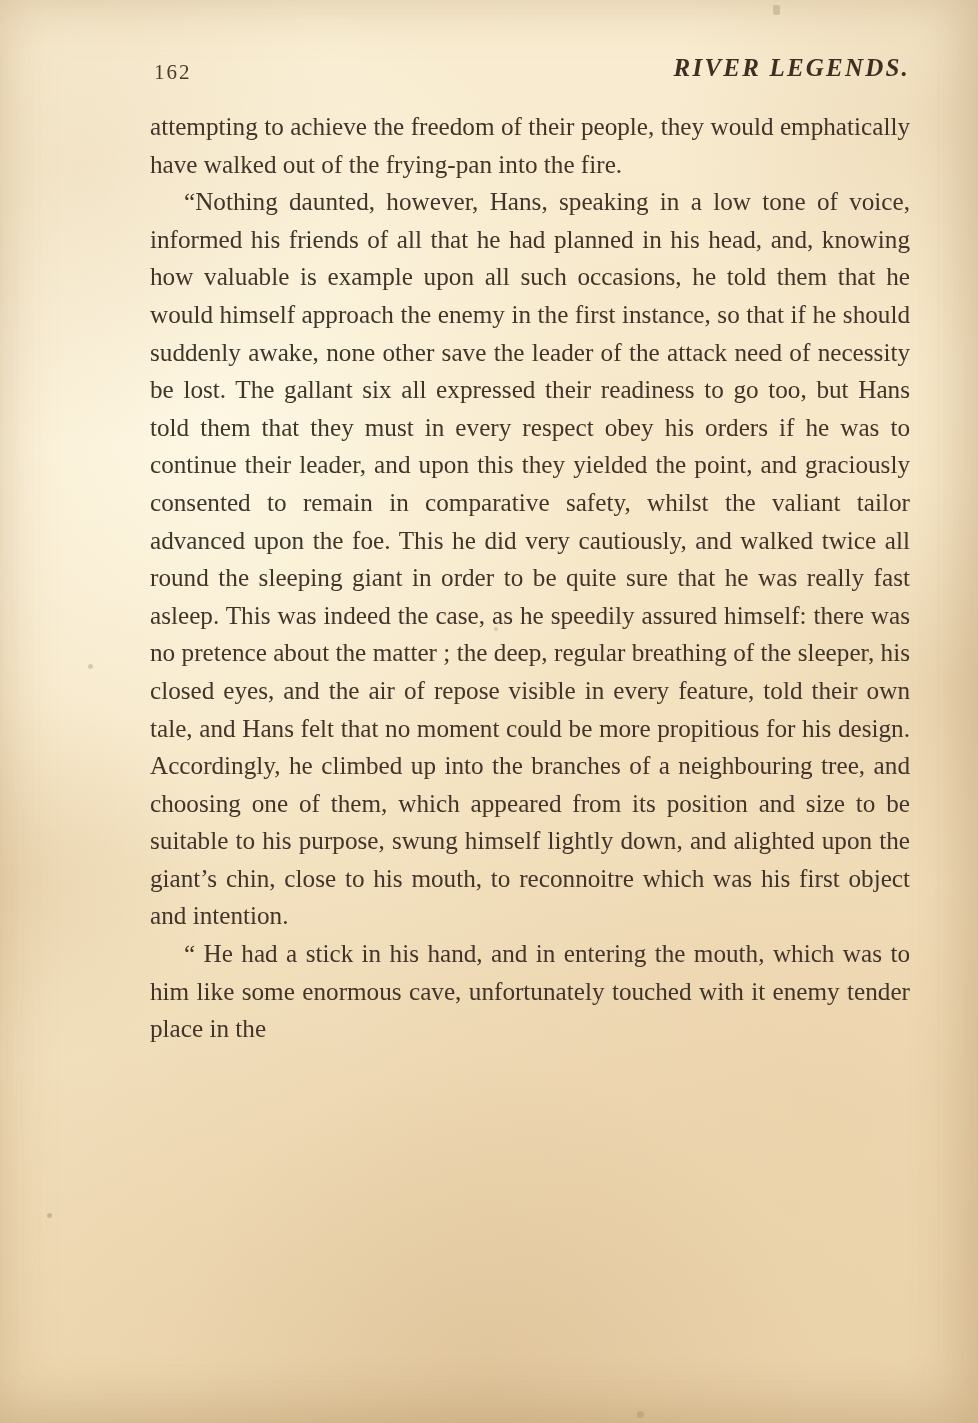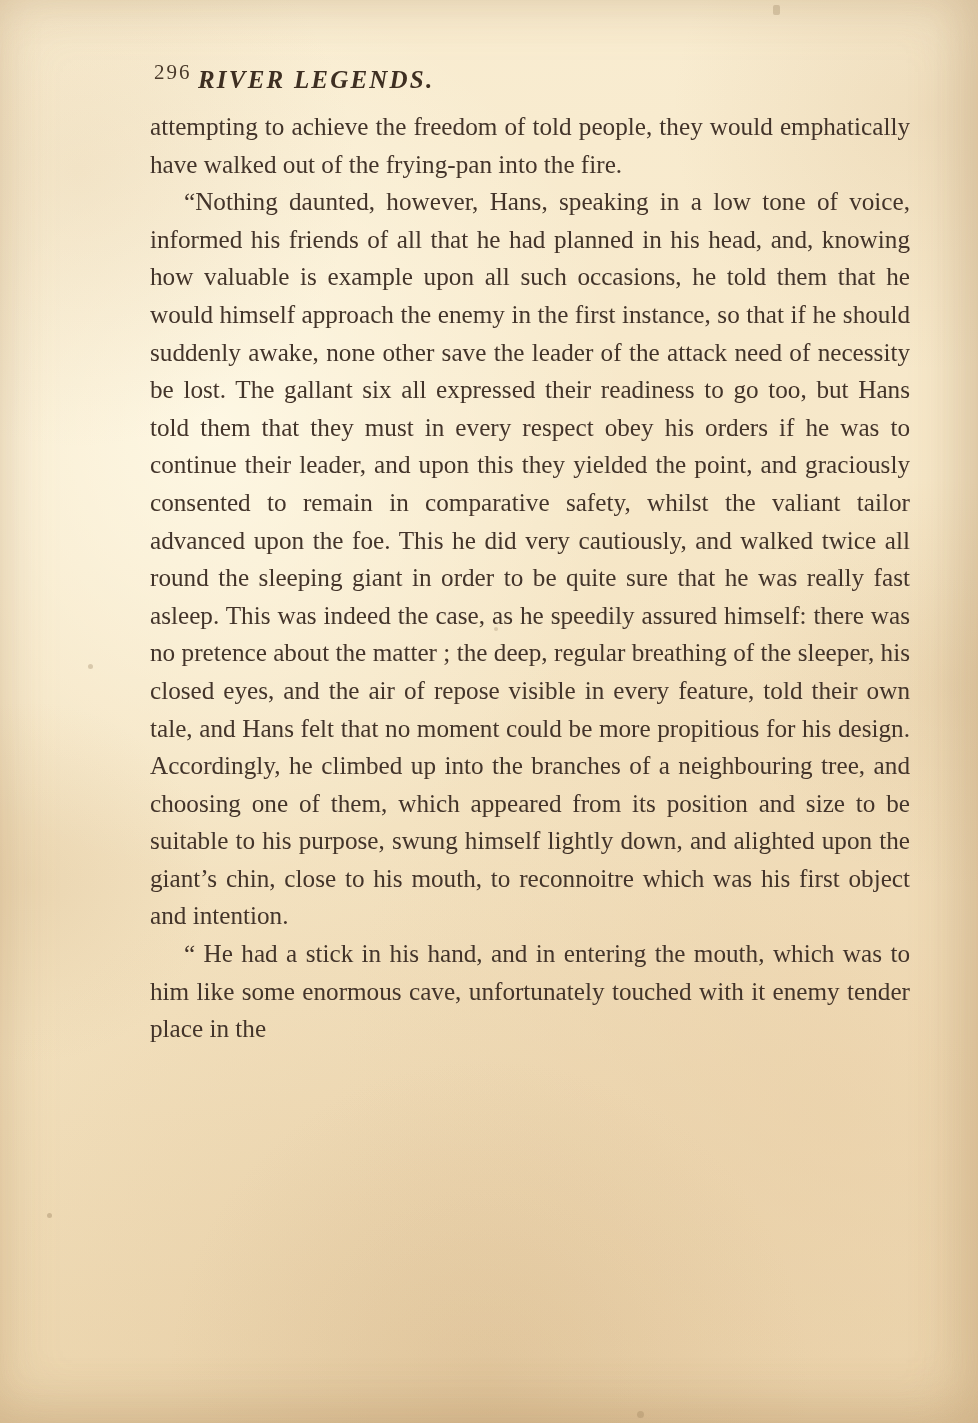--- a/index.html
+++ b/index.html
@@ -57,22 +57,22 @@
     top: 12px;
     font-family: "Liberation Serif", serif;
     font-size: 21px;
     letter-spacing: 2px;
     color: #4a3a2b;
   }
   .head-title {
     position: absolute;
     left: 0;
     right: 0;
-    top: 18px;
-    text-align: left;
+    top: 6px;
+    text-align: right;
     font-family: "Liberation Serif", serif;
     font-style: italic;
     font-weight: 700;
     font-size: 25px;
     letter-spacing: 2.2px;
     color: #3e2f22;
     padding-left: 48px;
   }
   .body-text {
     font-family: "Liberation Serif", serif;
@@ -109,24 +109,24 @@
 
   <span class="spot s1"></span>
   <span class="spot s2"></span>
   <span class="spot s3"></span>
   <span class="spot s4"></span>
   <span class="spot s5"></span>
 
   <div class="content">
 
     <div class="running-head">
-      <div class="folio">296</div>
+      <div class="folio">162</div>
       <div class="head-title">RIVER LEGENDS.</div>
     </div>
 
     <div class="body-text">
-      <p>attempting to achieve the freedom of told people, they would emphatically have walked out of the frying-pan into the fire.</p>
+      <p>attempting to achieve the freedom of their people, they would emphatically have walked out of the frying-pan into the fire.</p>
       <p>“Nothing daunted, however, Hans, speaking in a low tone of voice, informed his friends of all that he had planned in his head, and, knowing how valuable is example upon all such occasions, he told them that he would himself approach the enemy in the first instance, so that if he should suddenly awake, none other save the leader of the attack need of necessity be lost.  The gallant six all expressed their readiness to go too, but Hans told them that they must in every respect obey his orders if he was to continue their leader, and upon this they yielded the point, and graciously consented to remain in comparative safety, whilst the valiant tailor advanced upon the foe.   This he did very cautiously, and walked twice all round the sleeping giant in order to be quite sure that he was really fast asleep.   This was indeed the case, as he speedily assured himself: there was no pretence about the matter ; the deep, regular breathing of the sleeper, his closed eyes, and the air of repose visible in every feature, told their own tale, and Hans felt that no moment could be more propitious for his design.   Accordingly, he climbed up into the branches of a neighbouring tree, and choosing one of them, which appeared from its position and size to be suitable to his purpose, swung himself lightly down, and alighted upon the giant’s chin, close to his mouth, to reconnoitre which was his first object and intention.</p>
       <p>“ He had a stick in his hand, and in entering the mouth, which was to him like some enormous cave, unfortunately touched with it enemy tender place in the</p>
     </div>
 
   </div>
 </div>
 
 </body></html>

